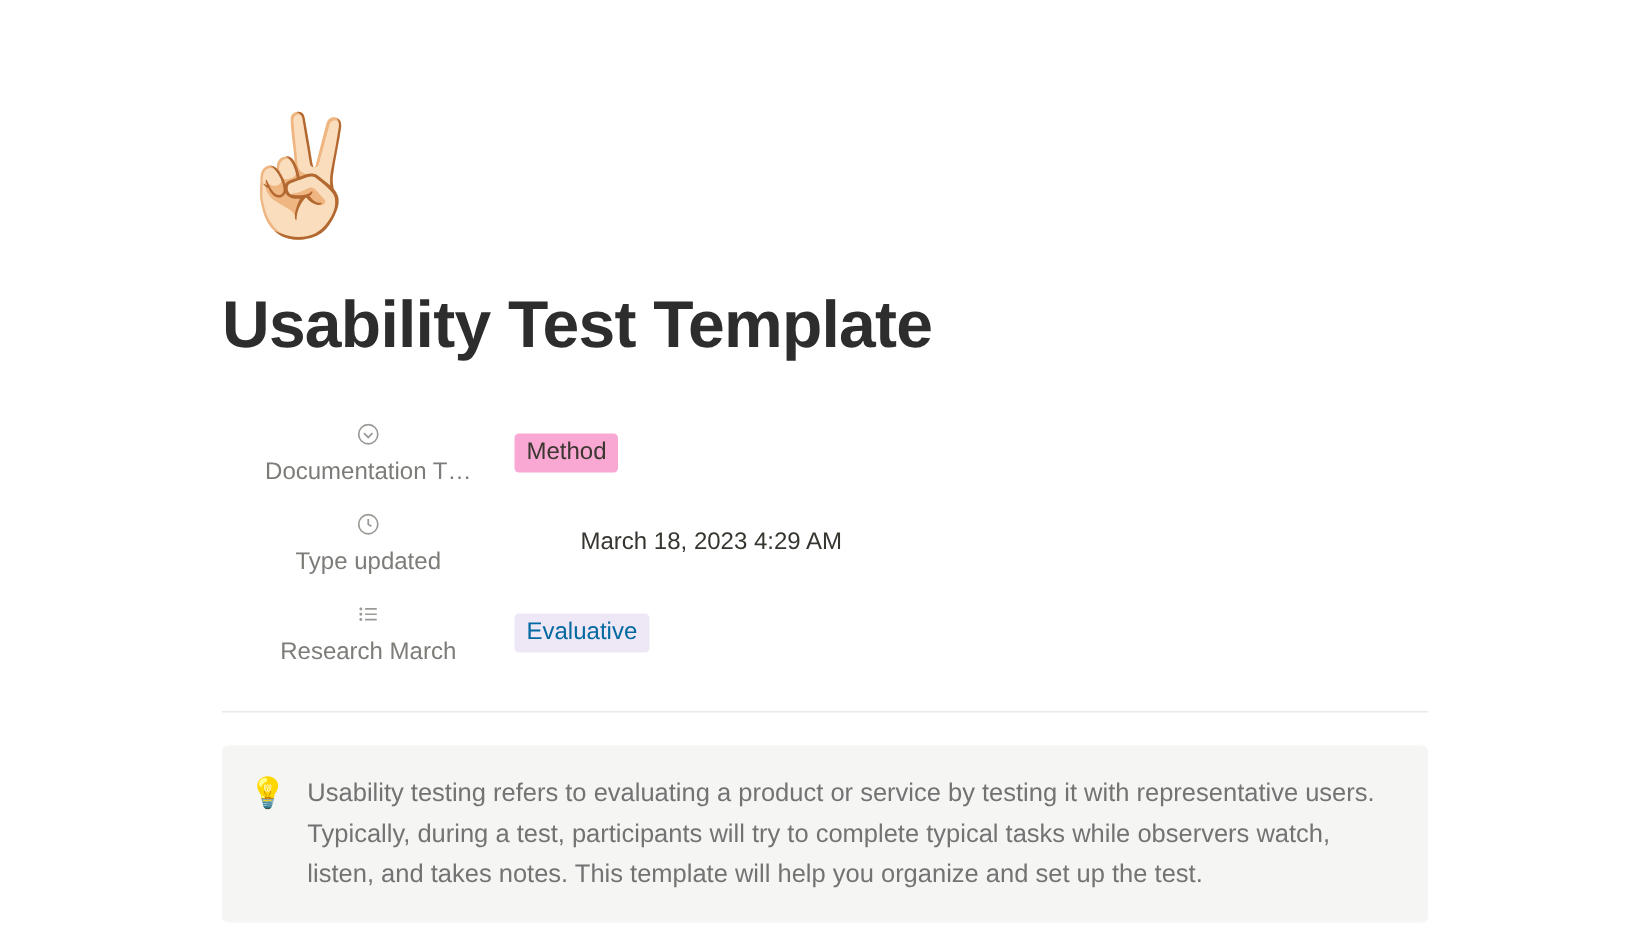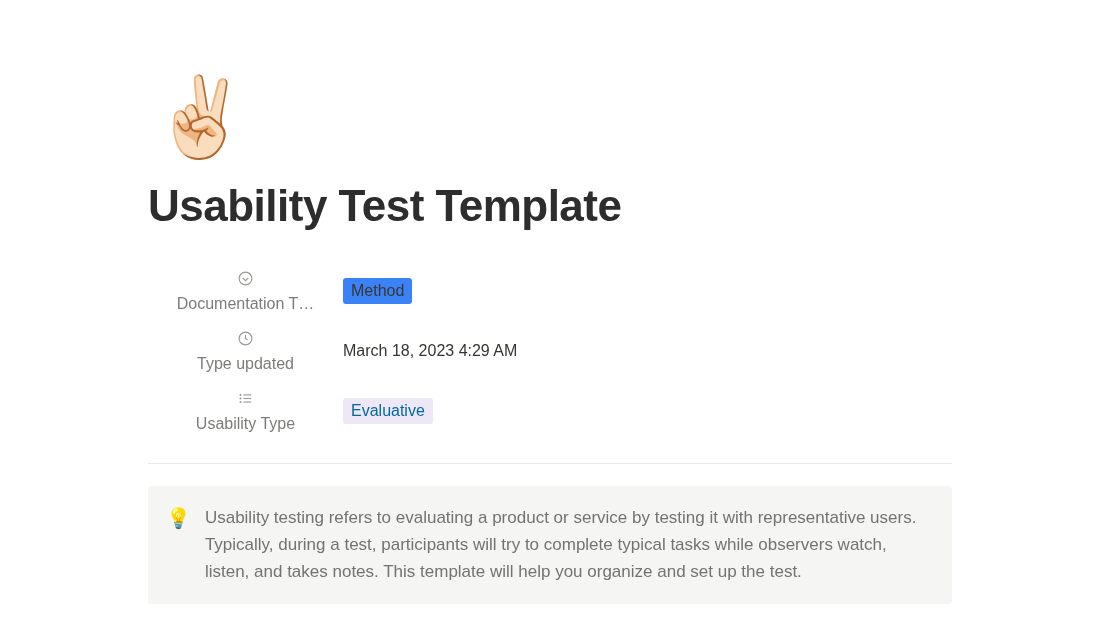--- a/index.html
+++ b/index.html
@@ -19,21 +19,21 @@
       line-height: 1;
       margin-top: 78px;
       margin-left: 4px;
       user-select: none;
     }
     .page-title {
       font-size: 44px;
       font-weight: 800;
       color: #2d2d2d;
       letter-spacing: -0.5px;
-      margin-top: 25px;
+      margin-top: 36px;
     }
     .properties {
       margin-top: 30px;
       display: table;
       width: 100%;
     }
     .prop-row {
       display: table-row;
     }
     .prop-label-cell {
@@ -70,30 +70,31 @@
       flex-shrink: 0;
     }
     .tag {
       display: inline-block;
       padding: 2px 8px;
       border-radius: 3px;
       font-size: 16px;
       line-height: 22px;
     }
     .tag-method {
-      background: #3b82f6;
+      background: #f9a8d4;
       color: #3b3630;
     }
     .tag-evaluative {
       background: #eee7f6;
       color: #0369a1;
     }
     .value-text {
       font-size: 16px;
       color: #37352f;
+      margin-left: 44px;
     }
     .divider {
       border: none;
       border-top: 1px solid #e9e9e7;
       margin-top: 22px;
       margin-bottom: 22px;
     }
     .callout {
       background: #f5f5f4;
       border-radius: 4px;
@@ -161,21 +162,21 @@
           <span class="prop-icon">
             <svg width="17" height="17" viewBox="0 0 24 24" fill="none" stroke="#9a9995" stroke-width="1.6">
               <circle cx="5" cy="7" r="0.6" fill="#9a9995"></circle>
               <circle cx="5" cy="12" r="0.6" fill="#9a9995"></circle>
               <circle cx="5" cy="17" r="0.6" fill="#9a9995"></circle>
               <line x1="9" y1="7" x2="20" y2="7"></line>
               <line x1="9" y1="12" x2="20" y2="12"></line>
               <line x1="9" y1="17" x2="20" y2="17"></line>
             </svg>
           </span>
-          <span class="prop-label-text">Usability Type</span>
+          <span class="prop-label-text">Research March</span>
         </div>
       </div>
       <div class="prop-value-cell">
         <span class="tag tag-evaluative">Evaluative</span>
       </div>
     </div>
 
   </div>
 
   <hr class="divider">

